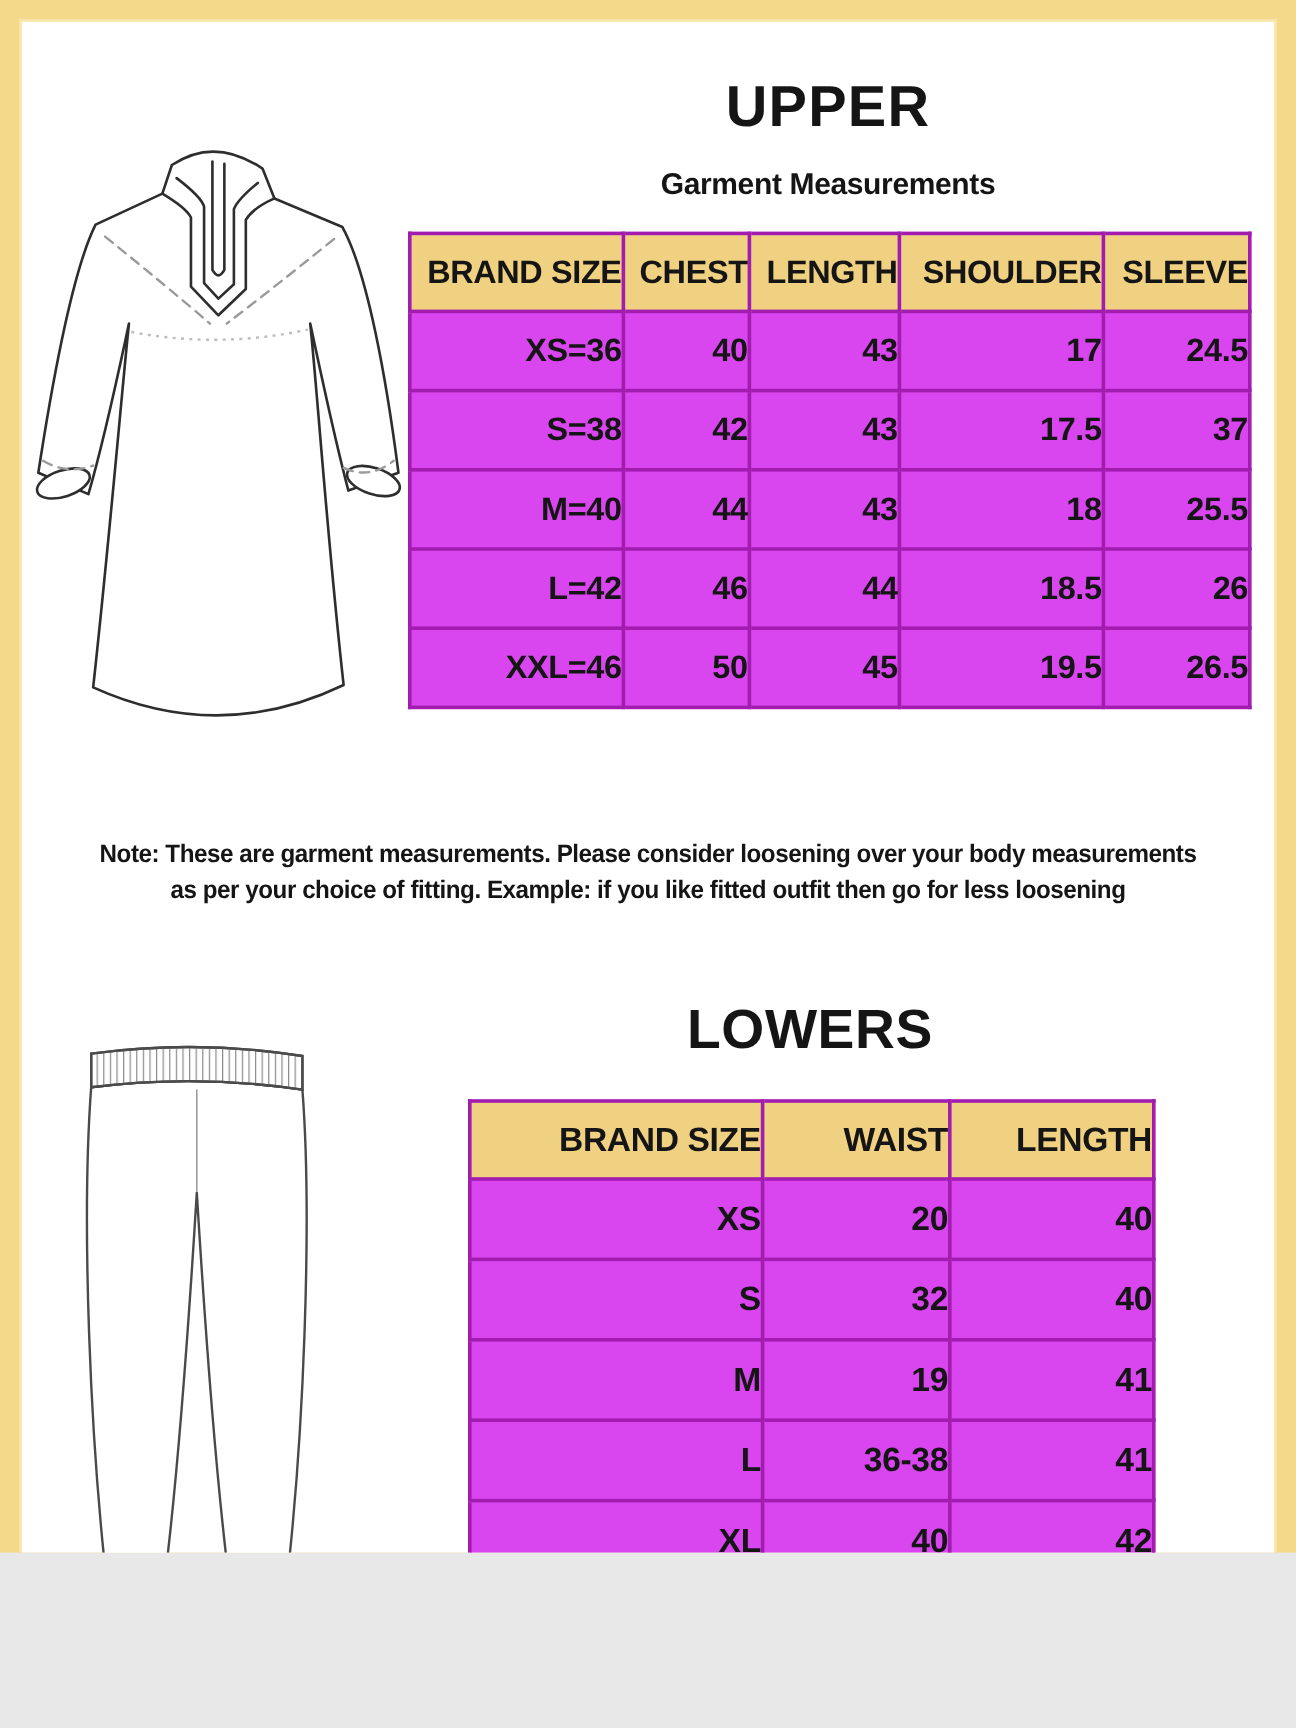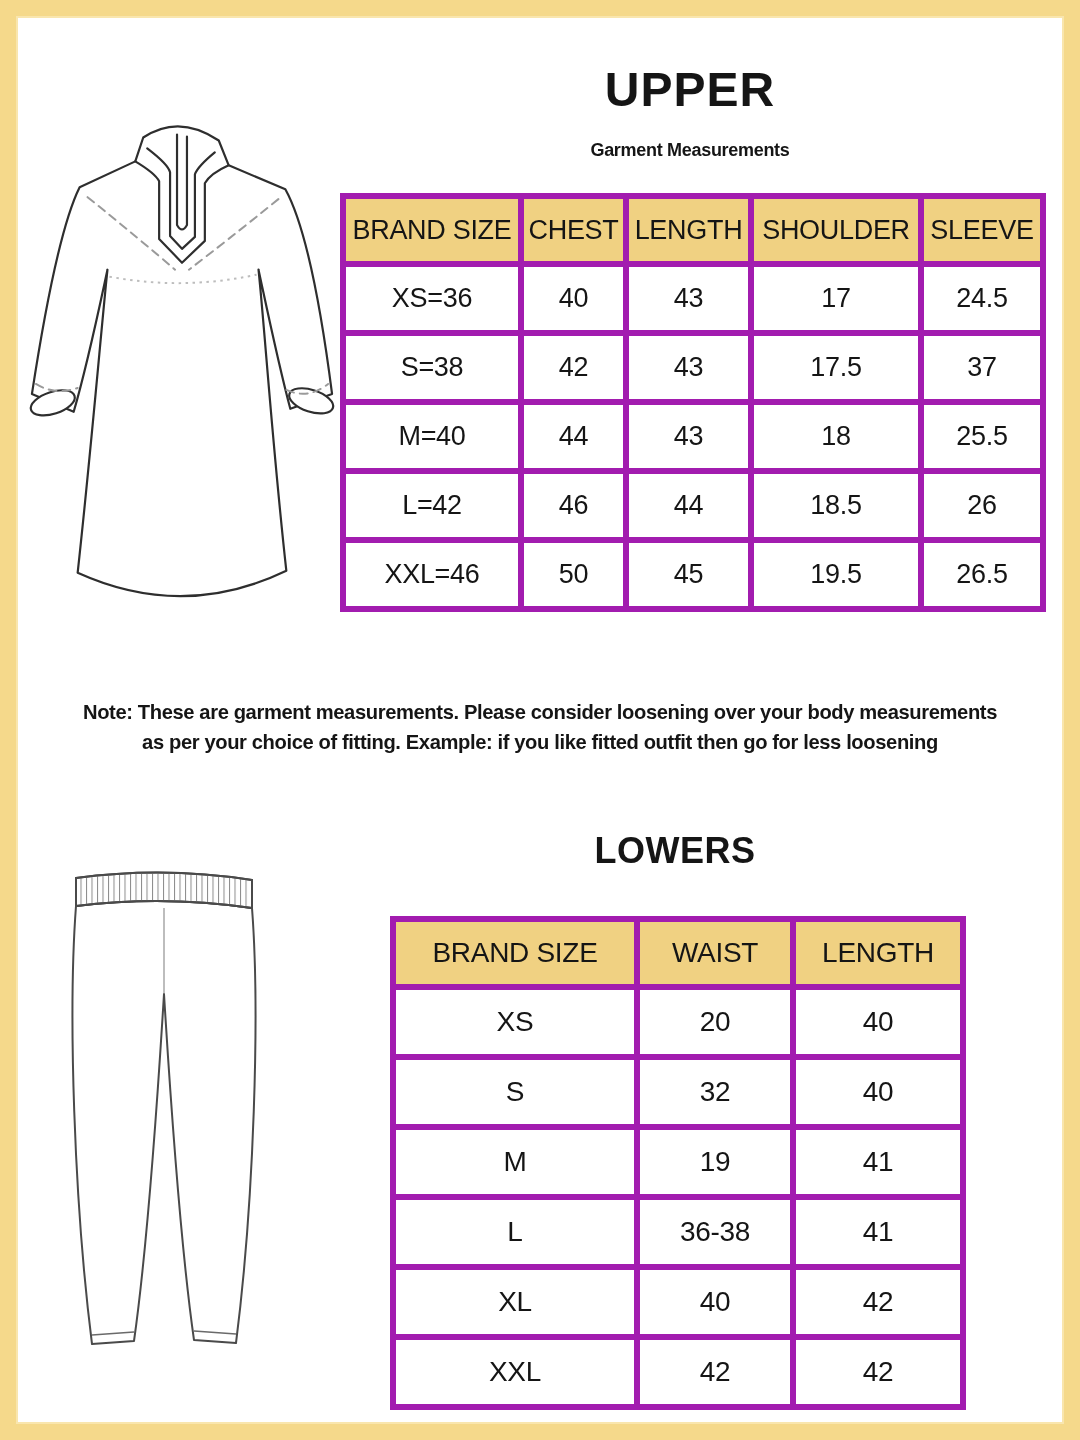--- a/index.html
+++ b/index.html
@@ -1,56 +1,56 @@
 <!DOCTYPE html>
 <html><head>
 <meta charset="utf-8">
 <style>
   html,body { margin:0; padding:0; background:#e8e8e8; }
   .page {
-    position:relative; width:1080px; height:1440px;
+    position:relative; width:1080px; height:1294px;
     background:#F5D98B; overflow:hidden;
     font-family:"Liberation Sans", sans-serif; color:#151515;
   }
   .inner {
     position:absolute; left:18px; top:18px; width:1044px; height:1404px;
     background:#ffffff; outline:2px solid #F9E6AE;
   }
   .upper-title {
     position:absolute; left:340px; top:62px; width:700px;
     font-size:48px; font-weight:800; text-align:center; letter-spacing:1px;
   }
   .upper-subtitle {
     position:absolute; left:340px; top:140px; width:700px;
-    font-size:18px; font-weight:700; text-align:center; letter-spacing:-0.3px;
+    font-size:25px; font-weight:700; text-align:center; letter-spacing:-0.3px;
   }
   table { border-collapse:collapse; position:absolute; table-layout:fixed; }
   th, td {
-    border:6px solid #a21caf; text-align:center; vertical-align:middle;
-    font-weight:400; letter-spacing:-0.3px; padding:0;
+    border:3px solid #a21caf; text-align:right; vertical-align:middle;
+    font-weight:700; letter-spacing:-0.3px; padding:0;
   }
   th { background:#F0D182; }
-  td { background:#ffffff; }
+  td { background:#d946ef; }
   .upper-table { left:340px; top:193px; width:700px; font-size:27px; }
   .upper-table th { height:62px; }
   .upper-table td { height:63px; }
   .uc0{width:178px}.uc1{width:105px}.uc2{width:125px}.uc3{width:170px}.uc4{width:122px}
   .lowers-table { left:390px; top:916px; width:570px; font-size:28px; }
   .lowers-table th { height:62px; }
   .lowers-table td { height:64px; }
   .lc0{width:244px}.lc1{width:156px}.lc2{width:170px}
   .note {
     position:absolute; left:50px; top:697px; width:980px;
     font-size:21px; font-weight:700; line-height:30px; text-align:center;
     letter-spacing:-0.4px; transform:scaleX(0.96); transform-origin:50% 0;
   }
   .note div { white-space:nowrap; }
   .lowers-title {
     position:absolute; left:390px; top:830px; width:570px;
-    font-size:36px; font-weight:800; text-align:center; letter-spacing:0.5px;
+    font-size:46px; font-weight:800; text-align:center; letter-spacing:0.5px;
   }
   .kurta-svg { position:absolute; left:22px; top:106px; width:318px; height:548px; }
   .pants-svg { position:absolute; left:64px; top:862px; width:200px; height:528px; }
 </style>
 </head>
 <body>
 
 <div class="page">
   <div class="inner"></div>
 

